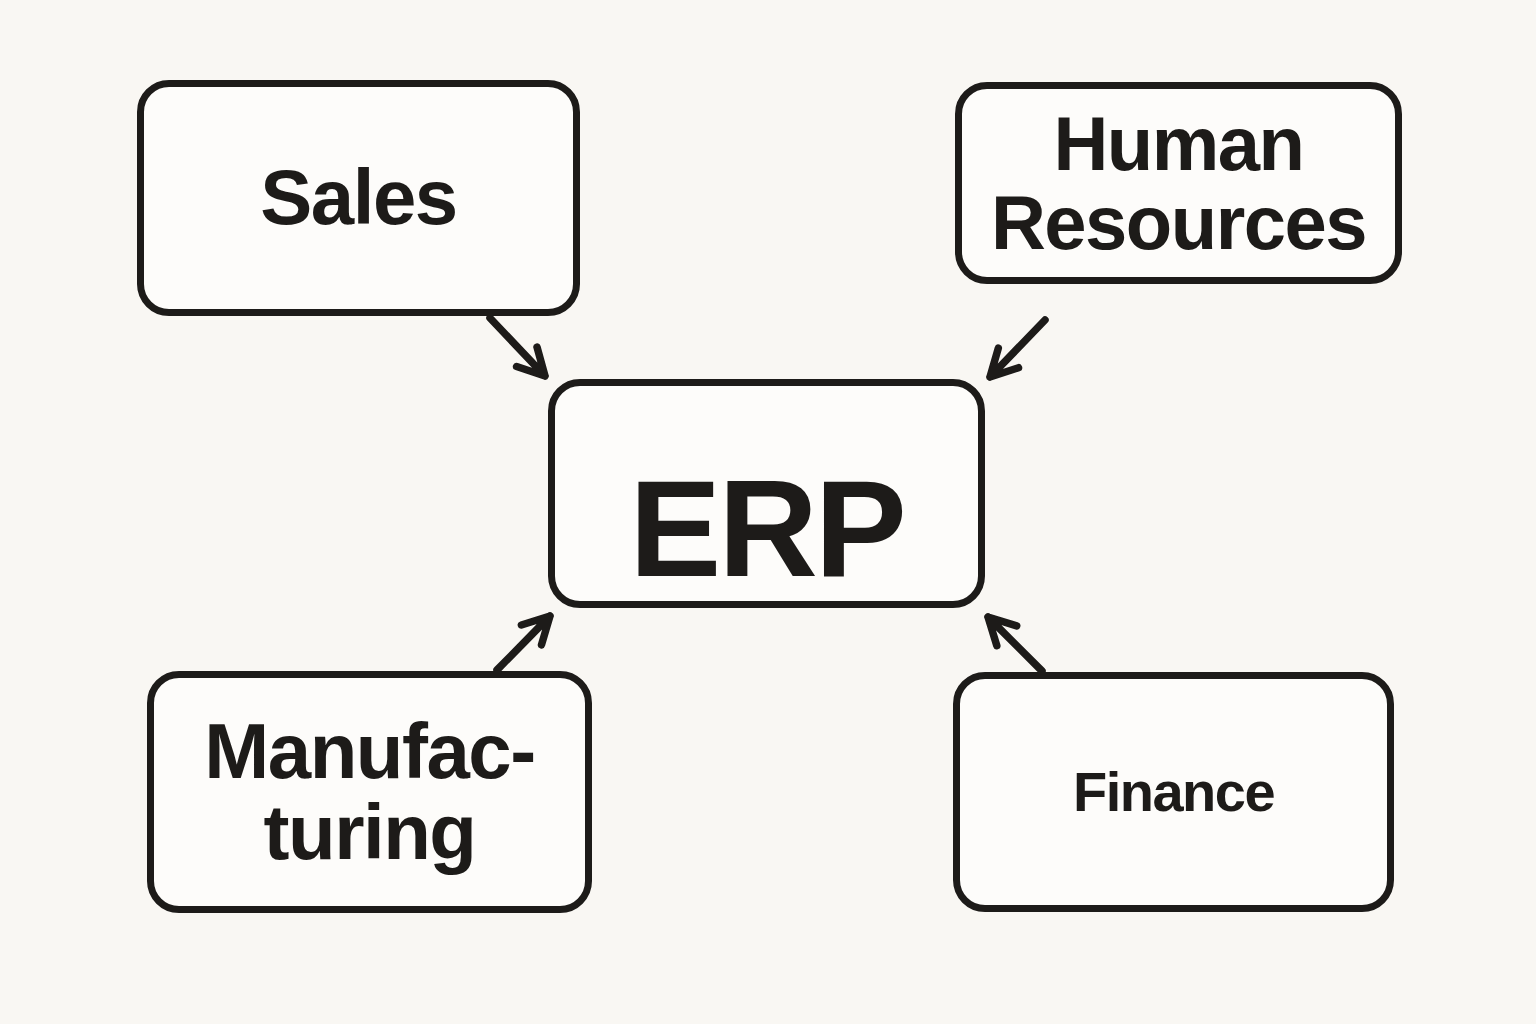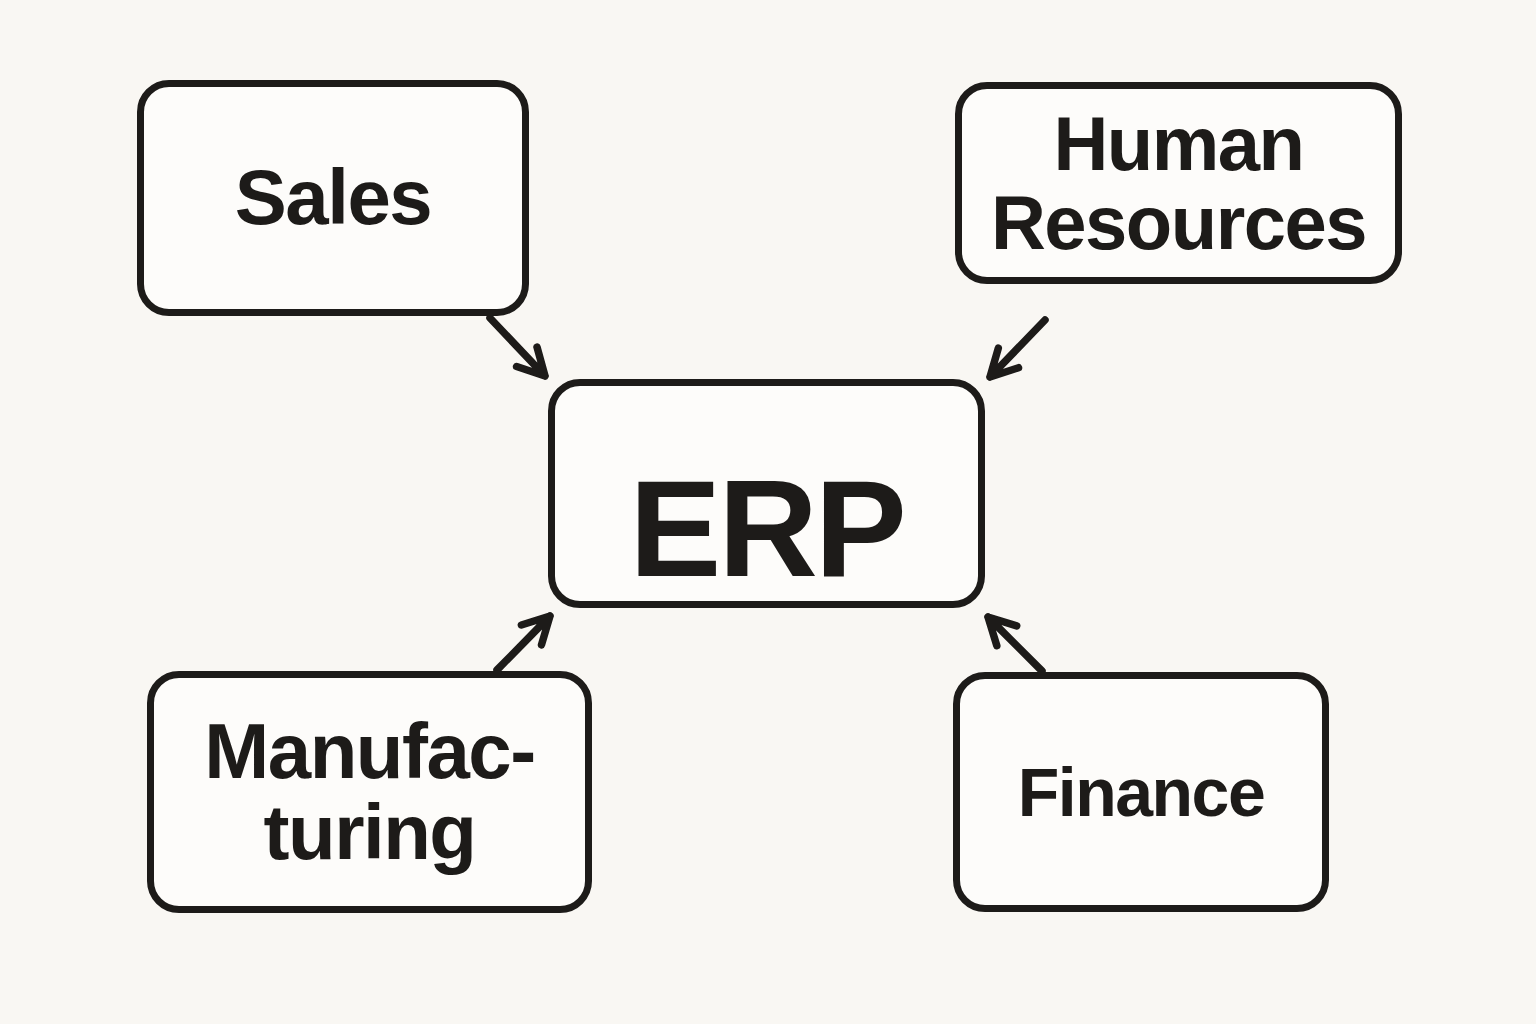--- a/index.html
+++ b/index.html
@@ -35,26 +35,26 @@
     justify-content: center;
     text-align: center;
     color: #1d1b19;
     font-weight: bold;
   }
   .node .label {
     white-space: pre-line;
     line-height: 1.04;
     letter-spacing: -1.5px;
   }
-  .node-sales         { left: 137px; top:  80px; width: 392px; height: 236px; font-size: 78px; }
+  .node-sales         { left: 137px; top:  80px; width: 443px; height: 236px; font-size: 78px; }
   .node-hr            { left: 955px; top:  82px; width: 447px; height: 202px; font-size: 76px; }
   .node-erp           { left: 548px; top: 379px; width: 437px; height: 229px; font-size: 138px; align-items: flex-end; }
   .node-erp .label    { letter-spacing: -3px; }
   .node-manufacturing { left: 147px; top: 671px; width: 445px; height: 242px; font-size: 78px; justify-content: center; }
-  .node-finance       { left: 953px; top: 672px; width: 376px; height: 240px; font-size: 68px; }
+  .node-finance       { left: 953px; top: 672px; width: 441px; height: 240px; font-size: 56px; }
 </style>
 </head>
 <body>
 
 <div class="canvas">
 
   <svg class="arrows-layer" viewBox="0 0 1536 1024" xmlns="http://www.w3.org/2000/svg">
     <path d="M490 318 L545 376 M516.6 366.5 L545 376 L537 347.1"></path>
     <path d="M1045 320 L990 377 M998.3 348.2 L990 377 L1018.5 367.7"></path>
     <path d="M497 670 L550 616 M541.5 644.8 L550 616 L521.4 625"></path>

